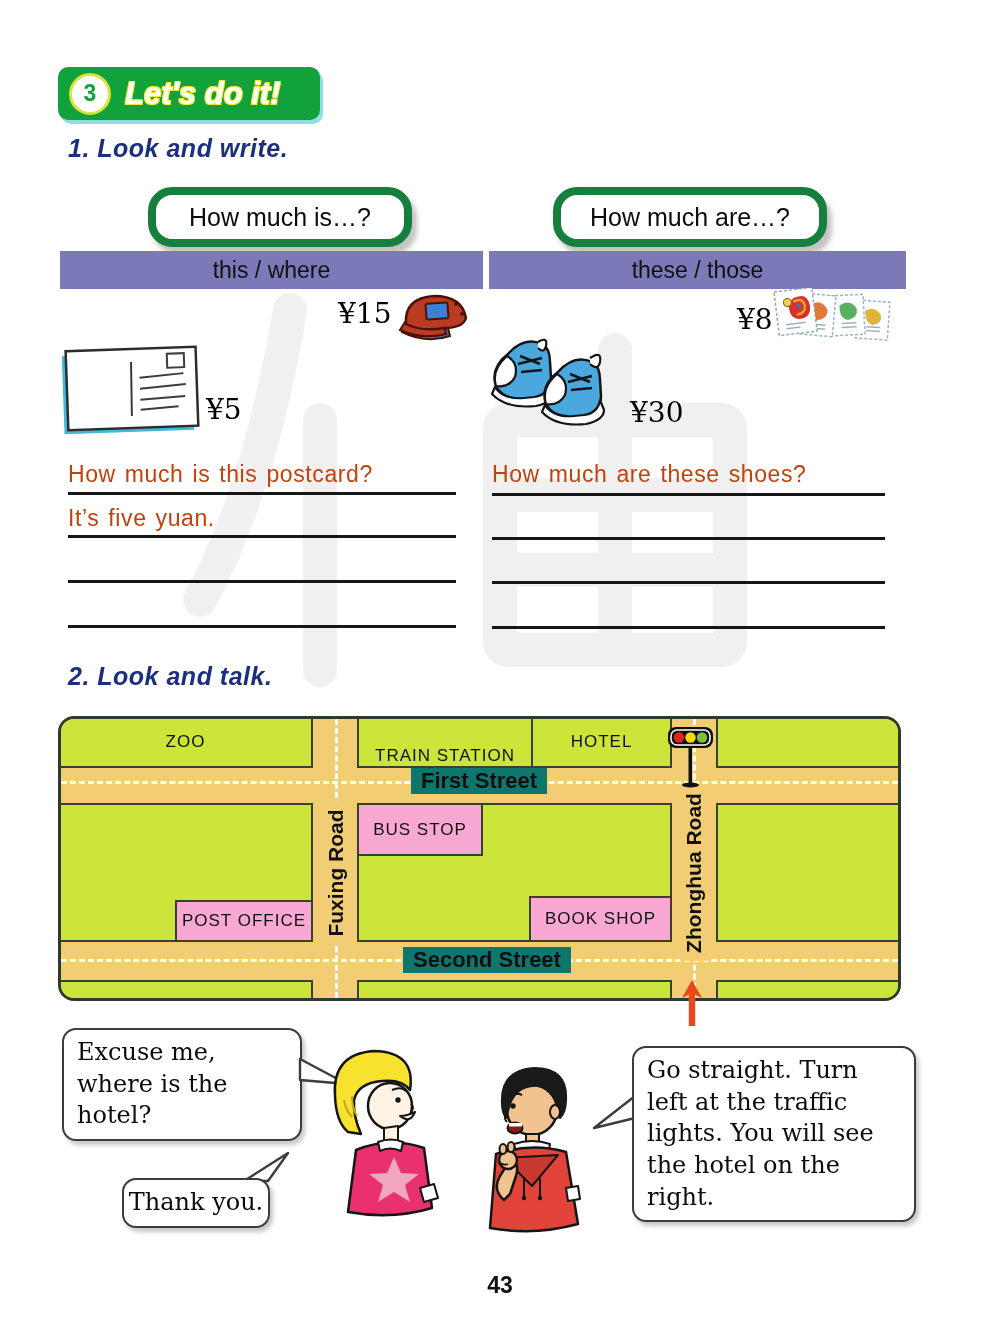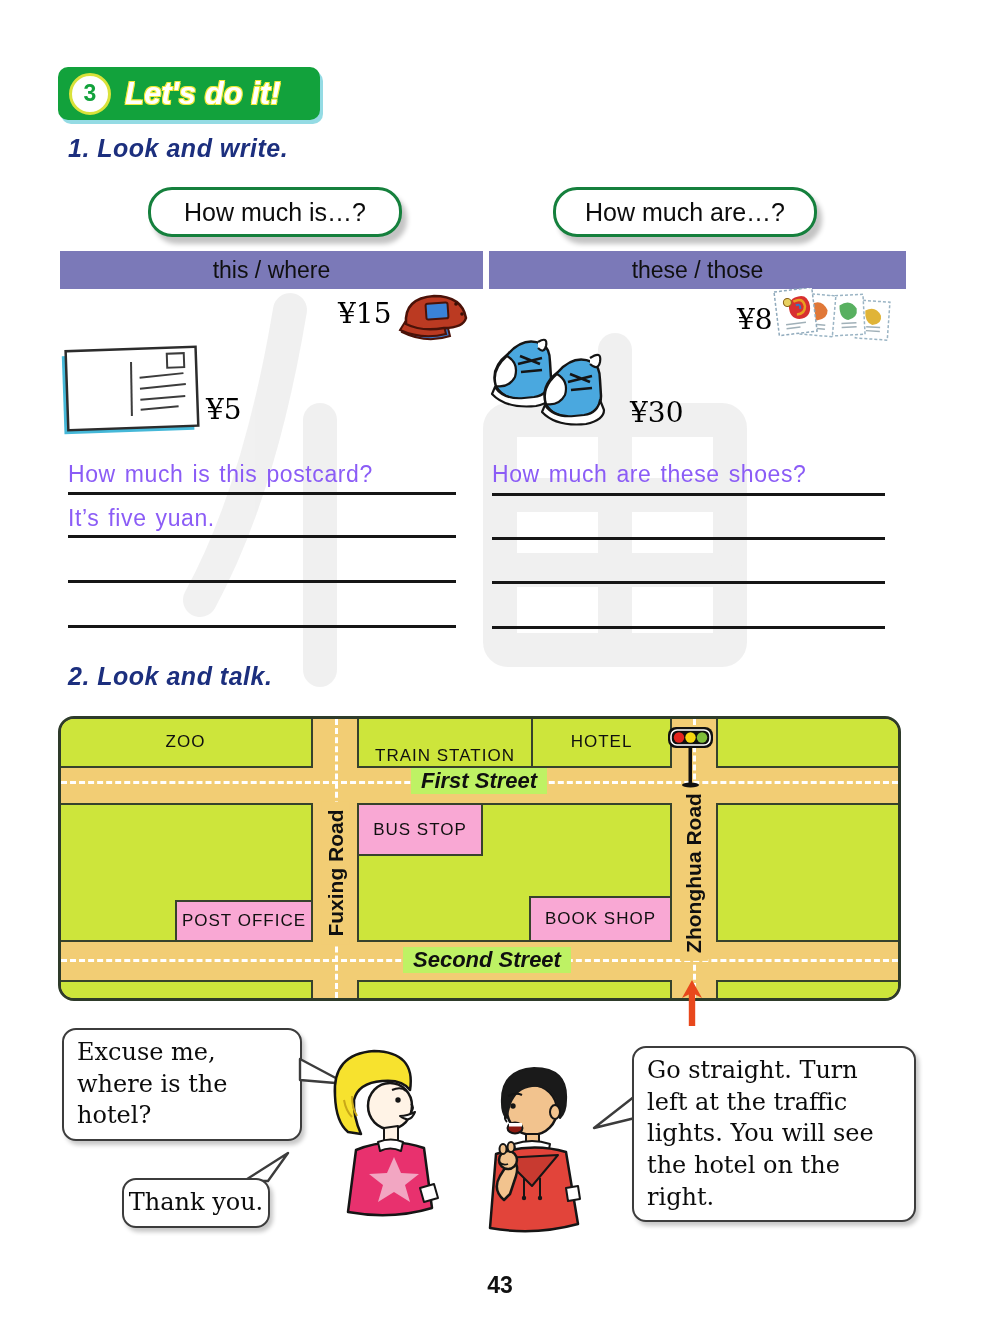--- a/index.html
+++ b/index.html
@@ -11,42 +11,42 @@
   .banner{left:58px;top:67px;width:262px;height:53px;background:#12a23c;border-radius:10px;
           display:flex;align-items:center;box-shadow:3px 4px 0 rgba(60,190,205,.55);}
   .banner .badge{width:36px;height:36px;margin-left:11px;background:#fff;border:3px solid #d9e23a;
           border-radius:50%;display:flex;align-items:center;justify-content:center;
           color:#12a23c;font-weight:bold;font-size:23px;}
   .banner .title{margin-left:14px;color:#fff;font-weight:bold;font-style:italic;font-size:31px;
           text-shadow:-1px -1px 0 #f3ea39,1px -1px 0 #f3ea39,-1px 1px 0 #f3ea39,1px 1px 0 #f3ea39;}
 
   .heading{color:#1c2f7e;font-weight:bold;font-style:italic;font-size:25px;letter-spacing:.5px;}
 
-  .prompt{background:#fff;border:3px solid #15803d;border-radius:24px;
+  .prompt{background:#fff;border:8px solid #15803d;border-radius:24px;
           box-shadow:5px 7px 5px #c4c4c4;display:flex;align-items:center;justify-content:center;
           font-size:25px;color:#0c0c0c;}
 
   .colhead{background:#7b79b8;display:flex;align-items:center;justify-content:center;
           font-size:23px;color:#101010;}
 
   .price{font-family:"DejaVu Serif","Liberation Serif",serif;font-size:28px;color:#000000;}
 
-  .wtext{font-size:23px;color:#8b5cf6;letter-spacing:.6px;word-spacing:2px;}
+  .wtext{font-size:23px;color:#c2410c;letter-spacing:.6px;word-spacing:2px;}
   .wline{background:#161616;height:2.5px;}
 
   
   #map{left:58px;top:716px;width:843px;height:285px;background:#f2cd74;
        border:3px solid #2e3b2a;border-radius:16px;box-sizing:border-box;overflow:hidden;}
   .block{position:absolute;background:#cde53b;border:2px solid #37422c;box-sizing:border-box;
          display:flex;align-items:center;justify-content:center;}
   .block span{font-size:17px;letter-spacing:1px;color:#101010;}
   .subblock{background:#f9a8d4;}
   .hdash{position:absolute;left:0;right:0;border-top:3px dashed #fff;}
   .vdash{position:absolute;top:0;bottom:0;border-left:3px dashed #fff;}
-  .streetlbl{position:absolute;background:#bef264;padding:0 10px;font-weight:bold;font-size:22px;color:#101010;font-style:italic;}
+  .streetlbl{position:absolute;background:#0f766e;padding:0 10px;font-weight:bold;font-size:22px;color:#101010;}
   .roadlbl{position:absolute;display:flex;align-items:center;justify-content:center;}
   .roadlbl span{transform:rotate(-90deg);white-space:nowrap;font-weight:bold;font-size:21px;
           background:#f2cd74;padding:2px 8px;color:#101010;}
 
   
   .bubble{position:absolute;background:#fff;border:2.5px solid #3c3c3c;border-radius:14px;
           box-shadow:3px 4px 4px rgba(0,0,0,.22);
           font-family:"DejaVu Serif","Liberation Serif",serif;font-size:24px;color:#0c0c0c;
           line-height:1.32;padding:7px 13px;box-sizing:border-box;}
 

